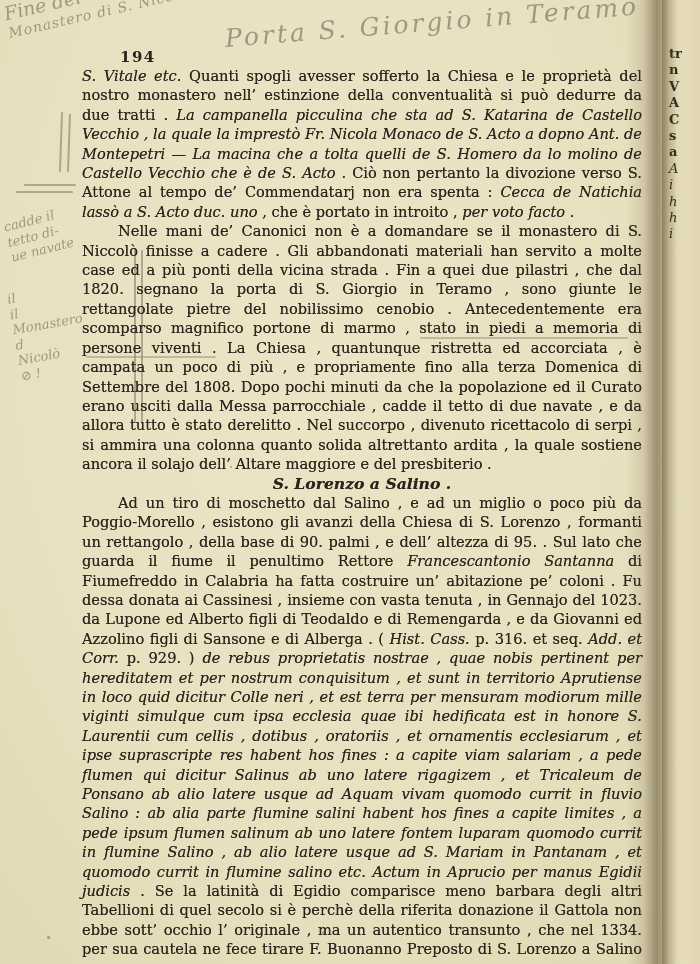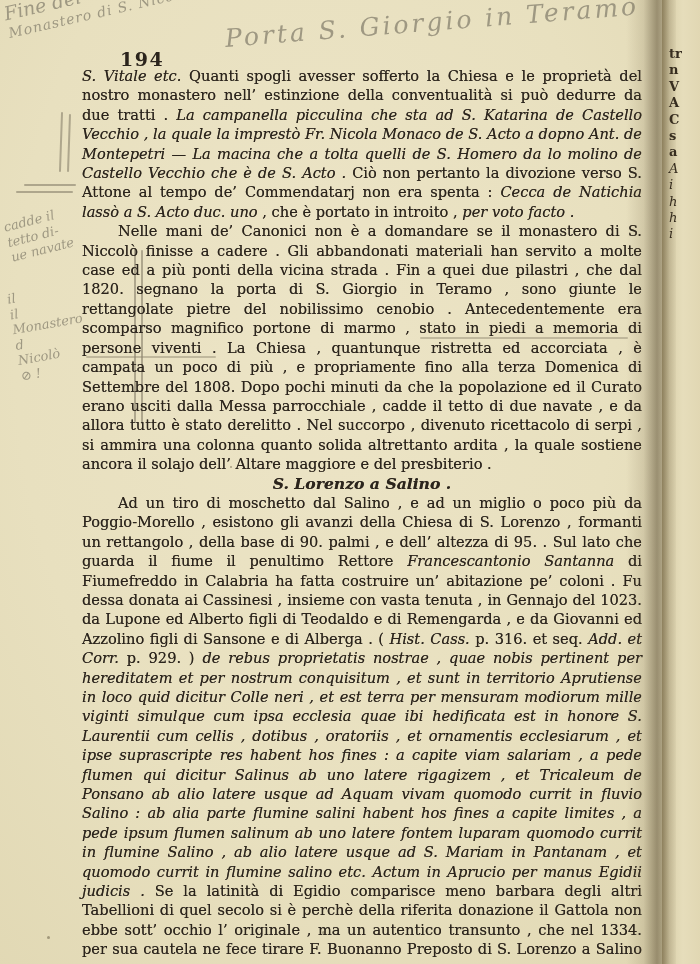--- a/index.html
+++ b/index.html
@@ -11,21 +11,21 @@
 
   
   .textcol{position:absolute;left:82px;top:66px;width:560px;
            font-size:14.6px;line-height:19.4px;color:#2b241c;
            text-align:justify;text-shadow:0 0 .4px rgba(43,36,28,.7);}
   .textcol p{margin:0;}
   .ind{text-indent:36px;}
   .it{font-style:italic;margin-top:44px;}
   .heading{font-size:15.6px;font-weight:bold;font-style:italic;
            text-align:center;margin:5px 0 8px 0;text-indent:0;}
-  .pagenum{position:absolute;left:120px;top:48px;font-size:19px;font-weight:bold;
+  .pagenum{position:absolute;left:120px;top:48px;font-size:15px;font-weight:bold;
            color:#2b241c;letter-spacing:1.5px;}
 
   
   .hand{position:absolute;font-style:italic;color:#928c78;opacity:.85;}
   #hand-topleft{left:2px;top:4px;transform:rotate(-13deg);transform-origin:0 0;line-height:20px;}
   #hand-topleft .l1{font-size:19px;display:block;}
   #hand-topleft .l2{font-size:14px;display:block;letter-spacing:1px;}
   #hand-topcenter{left:224px;top:24px;font-size:25px;letter-spacing:3px;
                   transform:rotate(-4.5deg);transform-origin:0 0;white-space:nowrap;}
   #hand-margin1{left:2px;top:220px;font-size:13px;line-height:15.5px;

